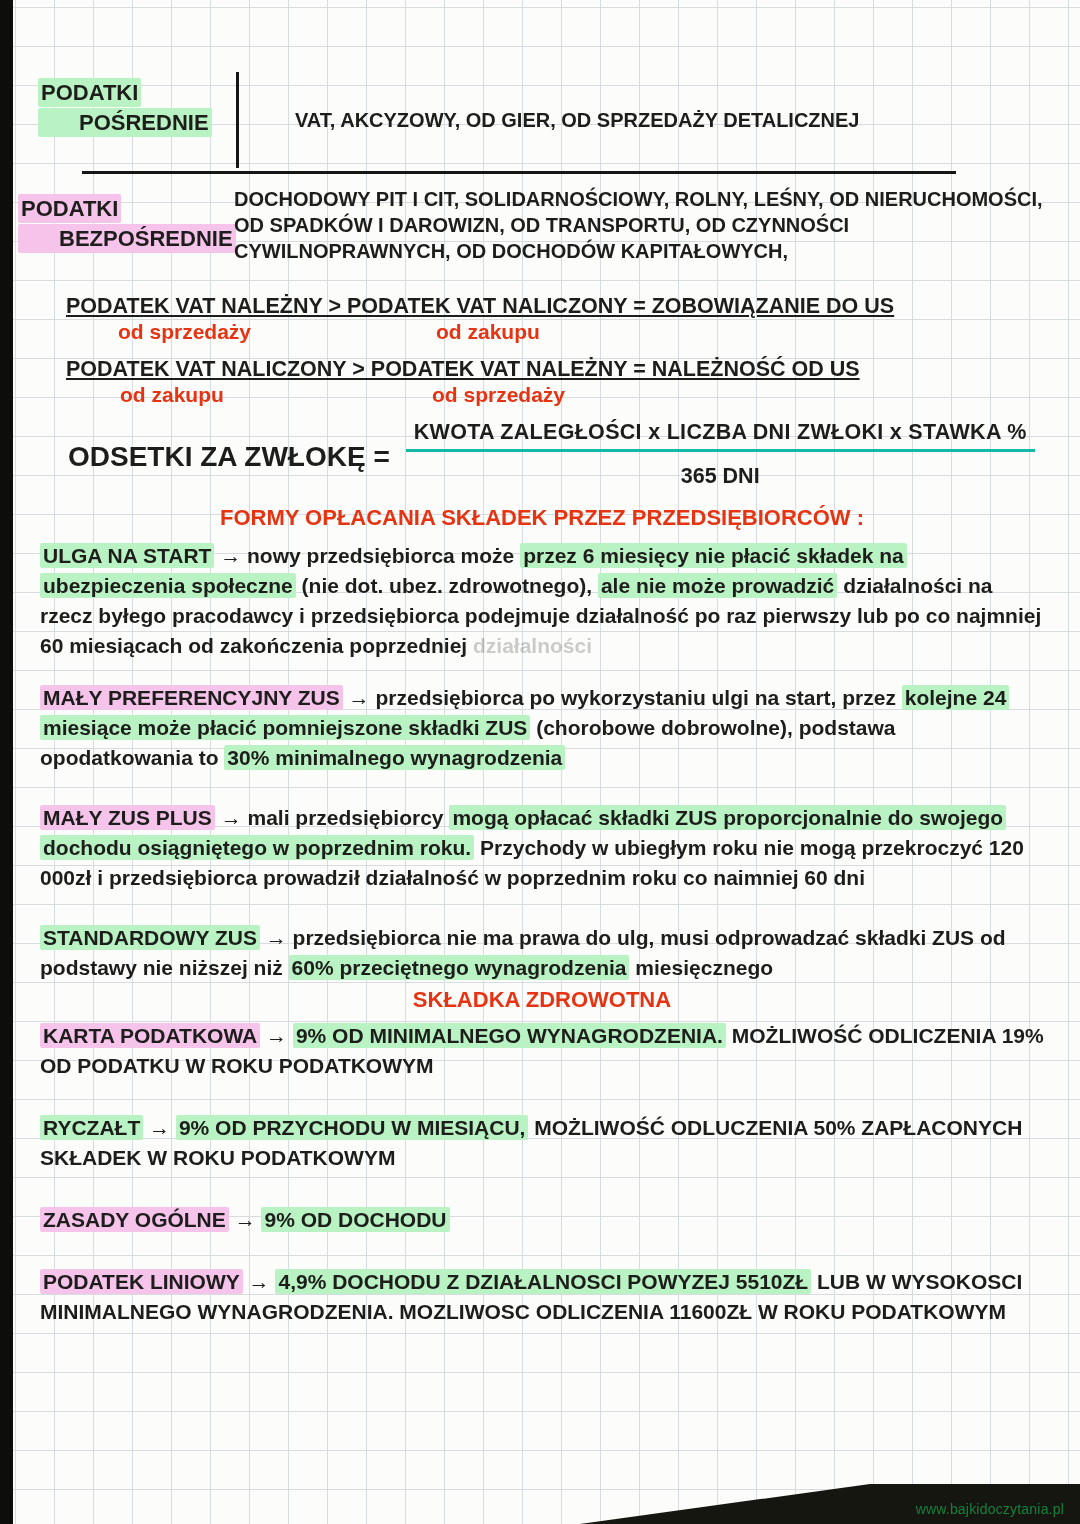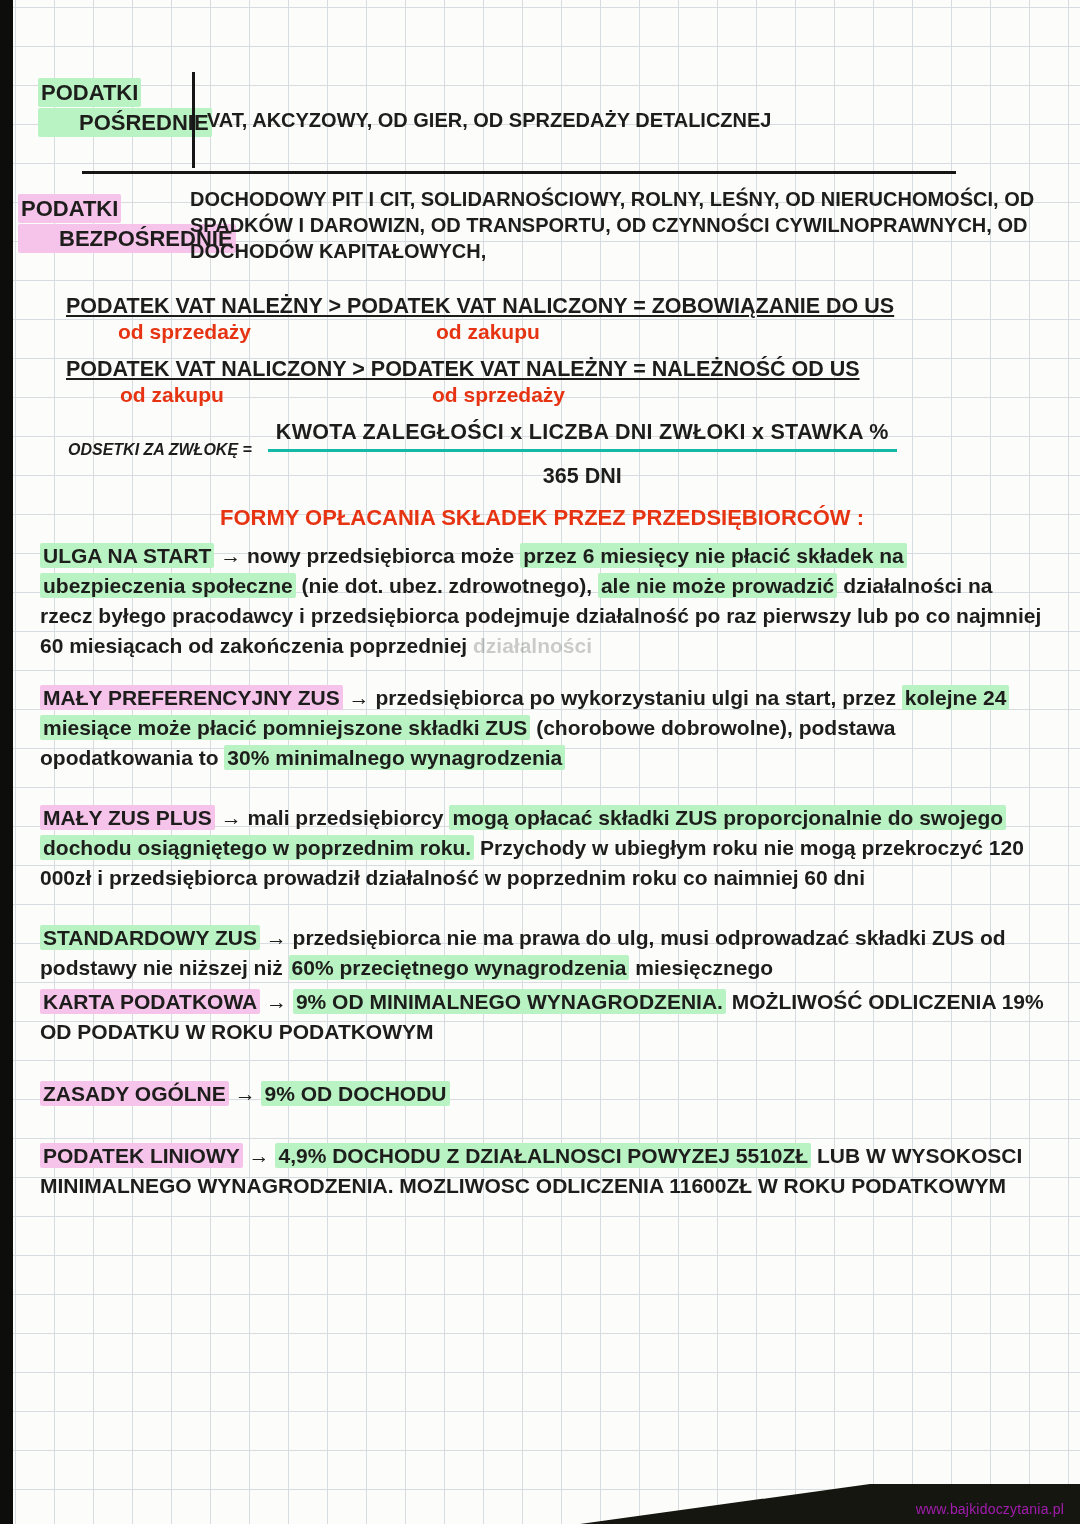--- a/index.html
+++ b/index.html
@@ -24,21 +24,21 @@
     position:absolute; left:0; top:0; width:13px; height:100%;
     background:#0d0d0b;
   }
   .corner-shadow {
     position:absolute; right:0; bottom:0; width:500px; height:40px;
     background:#15160f;
     clip-path:polygon(0 100%, 58% 0, 100% 0, 100% 100%);
   }
   .watermark {
     position:absolute; right:16px; bottom:7px;
-    color:#a21caf; font-size:14px; letter-spacing:.2px;
+    color:#15803d; font-size:14px; letter-spacing:.2px;
     font-weight:400; z-index:5;
   }
   .content {
     position:relative; z-index:2;
     padding:78px 36px 0 40px;
     color:var(--ink,#1d1d1b);
     font-weight:bold;
   }
   .ink { color:var(--ink,#1d1d1b); }
   .red { color:var(--accent-red,#e63312); }
@@ -49,21 +49,21 @@
   }
   .h-pink {
     background:var(--highlight-pink,#f6c3ea);
     padding:1px 3px; border-radius:2px;
     box-decoration-break:clone; -webkit-box-decoration-break:clone;
   }
   .faint { opacity:.22; }
 
   
   .tax-table { margin-bottom:30px; }
-  .tax-row { display:flex; align-items:flex-start; }
+  .tax-row { display:flex; align-items:flex-start;gap:44px; }
   .tax-label { font-size:22px; line-height:27px; white-space:nowrap; }
   .tax-label span { display:inline-block; margin-bottom:1px; }
   .tax-label span + span { display:table;padding-left:41px; }
   .row1 .tax-label { margin-left:-2px; width:150px; }
   .row2 .tax-label { margin-left:-22px; width:172px; margin-top:8px; }
   .vline { width:3px; background:#161616; height:96px; margin:-6px 12px 0 4px; flex:0 0 3px; }
   .tax-content { font-size:20px; line-height:26px; }
   .row1-content { margin-top:29px; }
   .row2-content { max-width:860px; margin-top:0; }
   .hline { height:3px; background:#161616; width:874px; margin:3px 0 12px 42px; }
@@ -74,21 +74,21 @@
   .vat-main { font-size:21.5px; margin-left:26px; }
   .vat-anns { position:relative; height:30px; font-size:21px; }
   .ann { position:absolute; top:1px; white-space:nowrap; }
   .r1 .a1 { left:78px; }
   .r1 .a2 { left:396px; }
   .r2 .a1 { left:80px; }
   .r2 .a2 { left:392px; }
 
   
   .formula { display:flex; align-items:flex-start; margin:4px 0 10px; }
-  .formula-label { font-size:16px; margin:21px 0 0 28px; white-space:nowrap;font-style:italic; }
+  .formula-label { font-size:28px; margin:21px 0 0 28px; white-space:nowrap; }
   .fraction { display:inline-block; text-align:center; margin-left:16px; }
   .numer { display:block; font-size:21.5px; letter-spacing:.3px; border-bottom:3px solid #14b8a6; padding:0 8px 4px; }
   .denom { display:block; font-size:21.5px; padding-top:12px; }
 
   
   .red-heading { color:var(--accent-red,#e63312); font-size:22px; text-align:center; }
   .heading-contrib { margin:16px 0 10px; }
   .heading-health { margin:2px 0 8px; }
 
   
@@ -151,22 +151,24 @@
       </span>
     </div>
 
     <div class="red-heading heading-contrib">FORMY OPŁACANIA SKŁADEK PRZEZ PRZEDSIĘBIORCÓW :</div>
 
     <div class="para"><span class="h-green">ULGA NA START</span><span> → nowy przedsiębiorca może </span><span class="h-green">przez 6 miesięcy nie płacić składek na ubezpieczenia społeczne</span><span> (nie dot. ubez. zdrowotnego), </span><span class="h-green">ale nie może prowadzić</span><span> działalności na rzecz byłego pracodawcy i przedsiębiorca podejmuje działalność po raz pierwszy lub po co najmniej 60 miesiącach od zakończenia poprzedniej </span><span class="faint">działalności</span></div>
     <div class="para gap-md"><span class="h-pink">MAŁY PREFERENCYJNY ZUS</span><span> → przedsiębiorca po wykorzystaniu ulgi na start, przez </span><span class="h-green">kolejne 24 miesiące może płacić pomniejszone składki ZUS</span><span> (chorobowe dobrowolne), podstawa opodatkowania to </span><span class="h-green">30% minimalnego wynagrodzenia</span></div>
     <div class="para gap-md"><span class="h-pink">MAŁY ZUS PLUS</span><span> → mali przedsiębiorcy </span><span class="h-green">mogą opłacać składki ZUS proporcjonalnie do swojego dochodu osiągniętego w poprzednim roku.</span><span> Przychody w ubiegłym roku nie mogą przekroczyć 120 000zł i przedsiębiorca prowadził działalność w poprzednim roku co naimniej 60 dni</span></div>
     <div class="para gap-xs"><span class="h-green">STANDARDOWY ZUS</span><span> → przedsiębiorca nie ma prawa do ulg, musi odprowadzać składki ZUS od podstawy nie niższej niż </span><span class="h-green">60% przeciętnego wynagrodzenia</span><span> miesięcznego</span></div>
 
+    <div class="red-heading heading-health">SKŁADKA ZDROWOTNA</div>
 
     <div class="para gap-lg"><span class="h-pink">KARTA PODATKOWA</span><span> → </span><span class="h-green">9% OD MINIMALNEGO WYNAGRODZENIA.</span><span> MOŻLIWOŚĆ ODLICZENIA 19% OD PODATKU W ROKU PODATKOWYM</span></div>
+    <div class="para gap-lg"><span class="h-green">RYCZAŁT</span><span> → </span><span class="h-green">9% OD PRZYCHODU W MIESIĄCU,</span><span> MOŻLIWOŚĆ ODLUCZENIA 50% ZAPŁACONYCH SKŁADEK W ROKU PODATKOWYM</span></div>
     <div class="para gap-lg"><span class="h-pink">ZASADY OGÓLNE</span><span> → </span><span class="h-green">9% OD DOCHODU</span></div>
     <div class="para gap-0"><span class="h-pink">PODATEK LINIOWY</span><span> → </span><span class="h-green">4,9% DOCHODU Z DZIAŁALNOSCI POWYZEJ 5510ZŁ</span><span> LUB W WYSOKOSCI MINIMALNEGO WYNAGRODZENIA. MOZLIWOSC ODLICZENIA 11600ZŁ W ROKU PODATKOWYM</span></div>
 
   </div>
 
   <div class="corner-shadow"></div>
   <div class="watermark">www.bajkidoczytania.pl</div>
 </div>
 
 </body></html>

